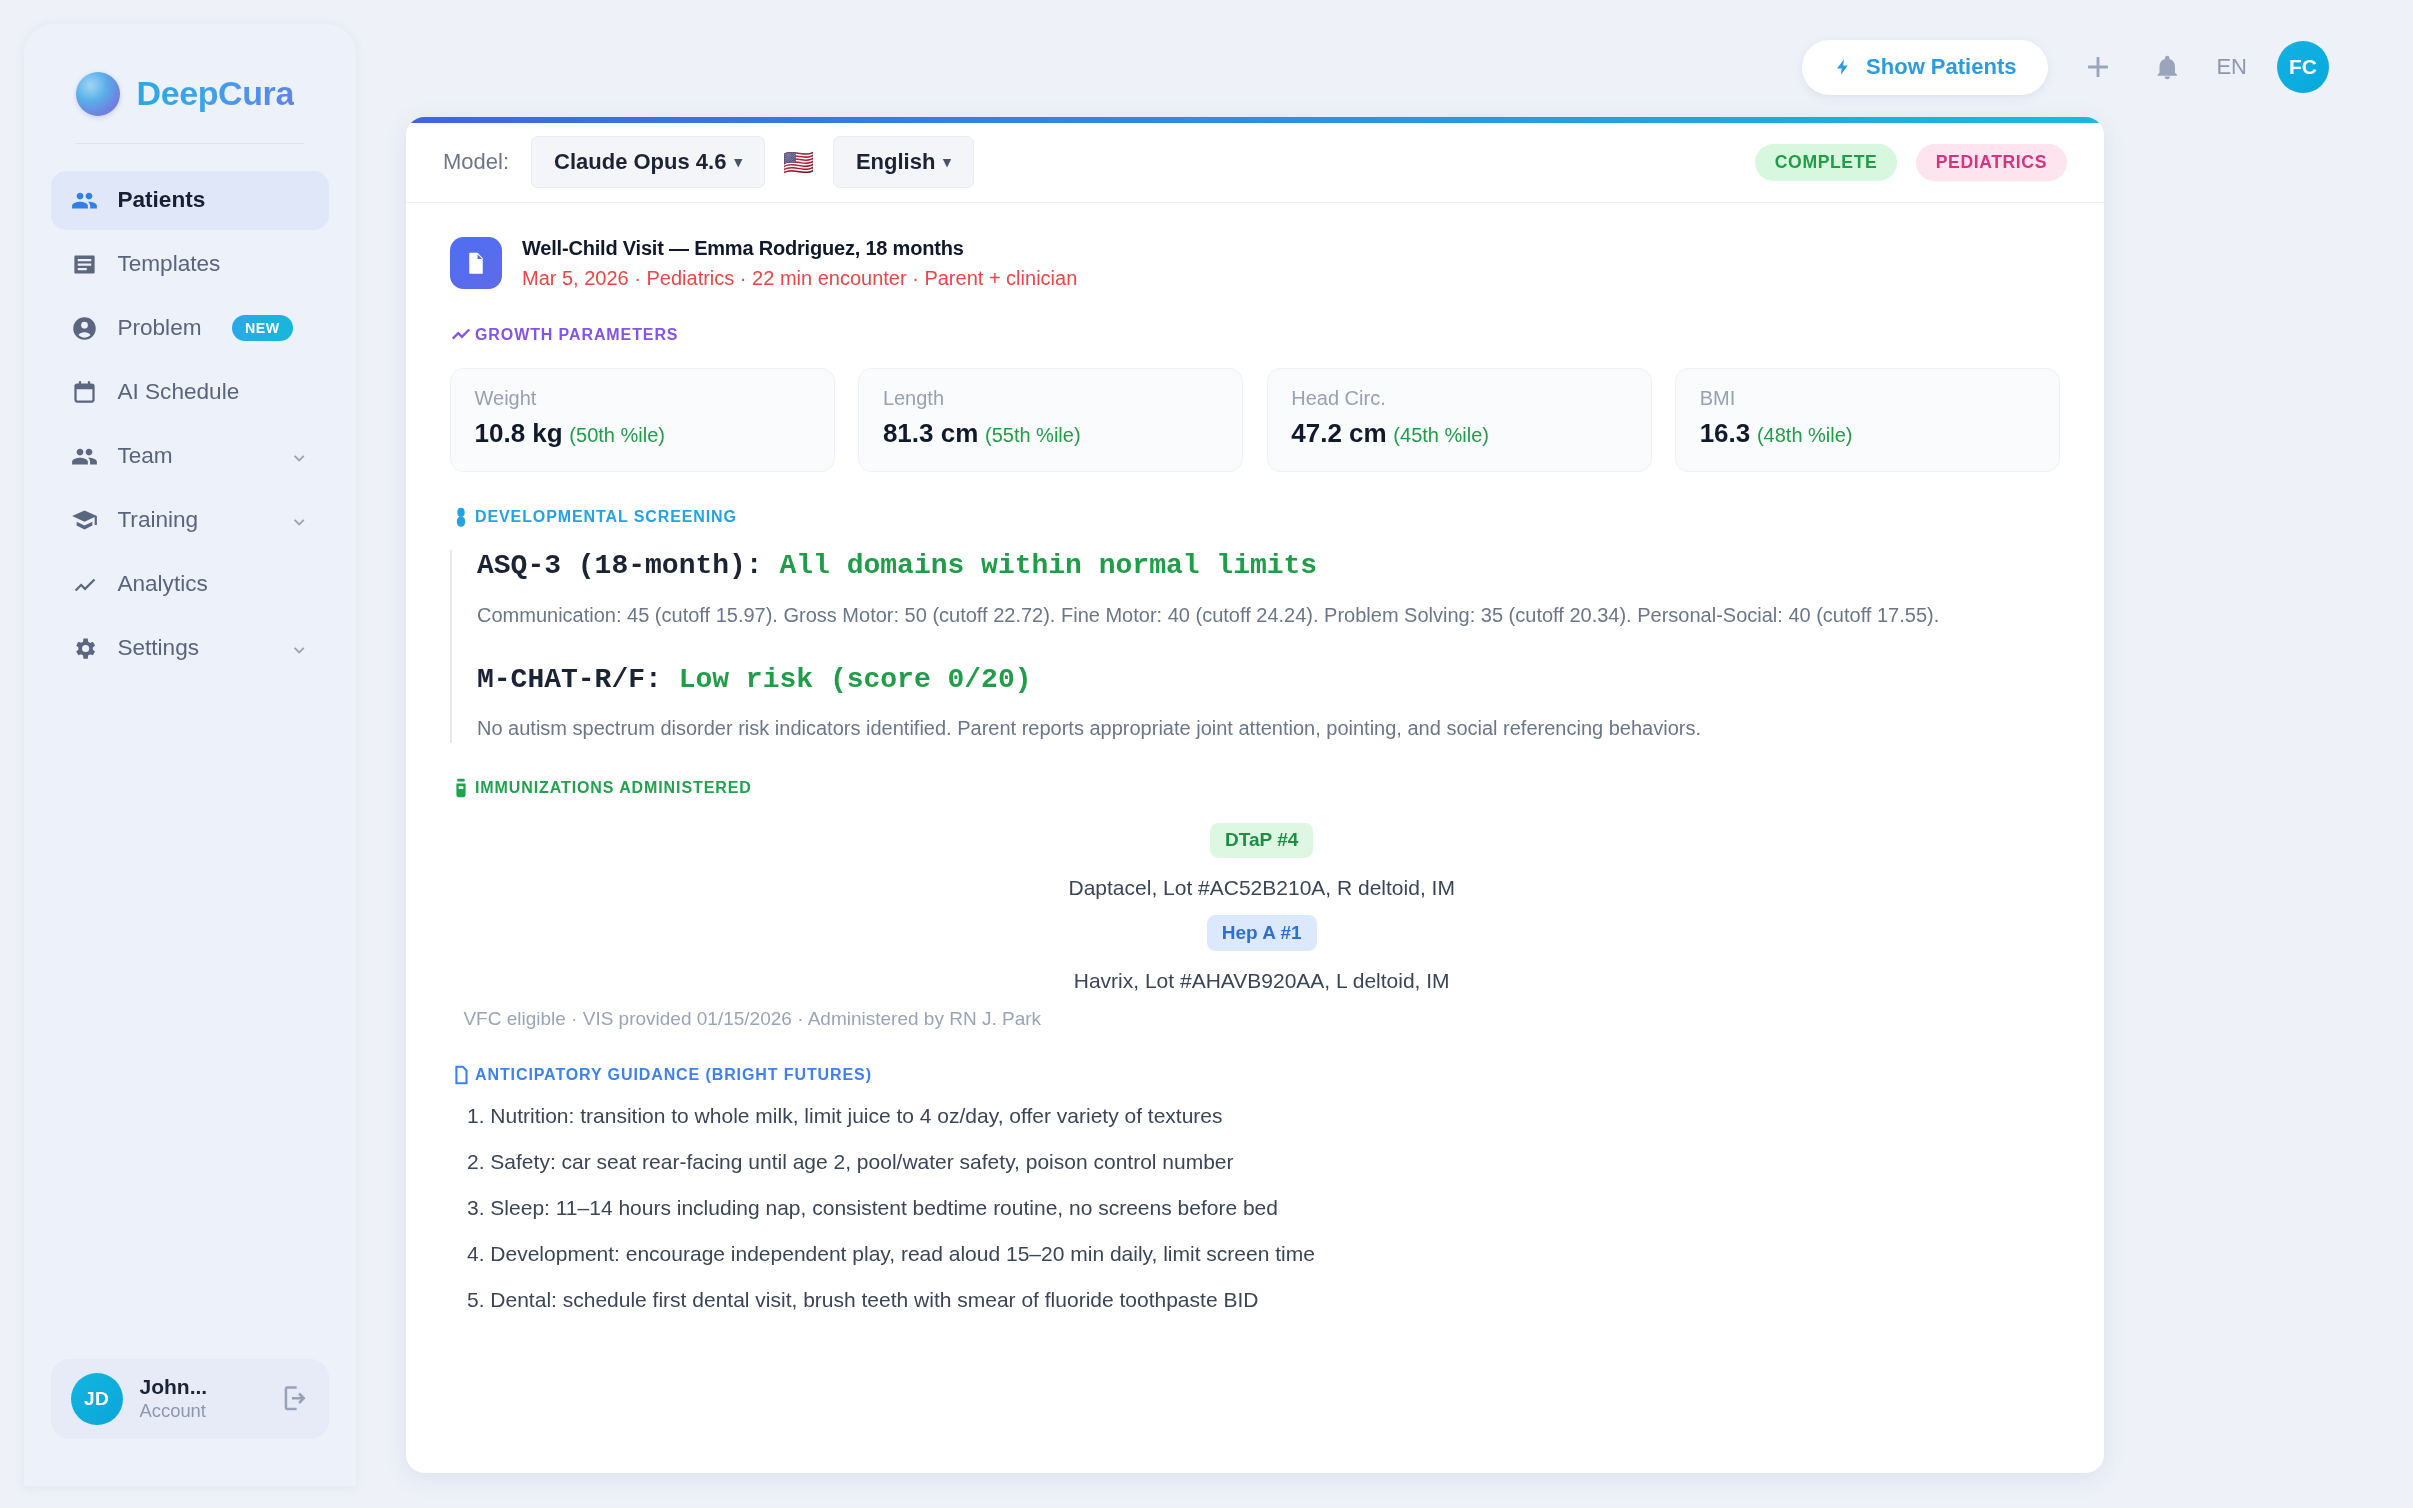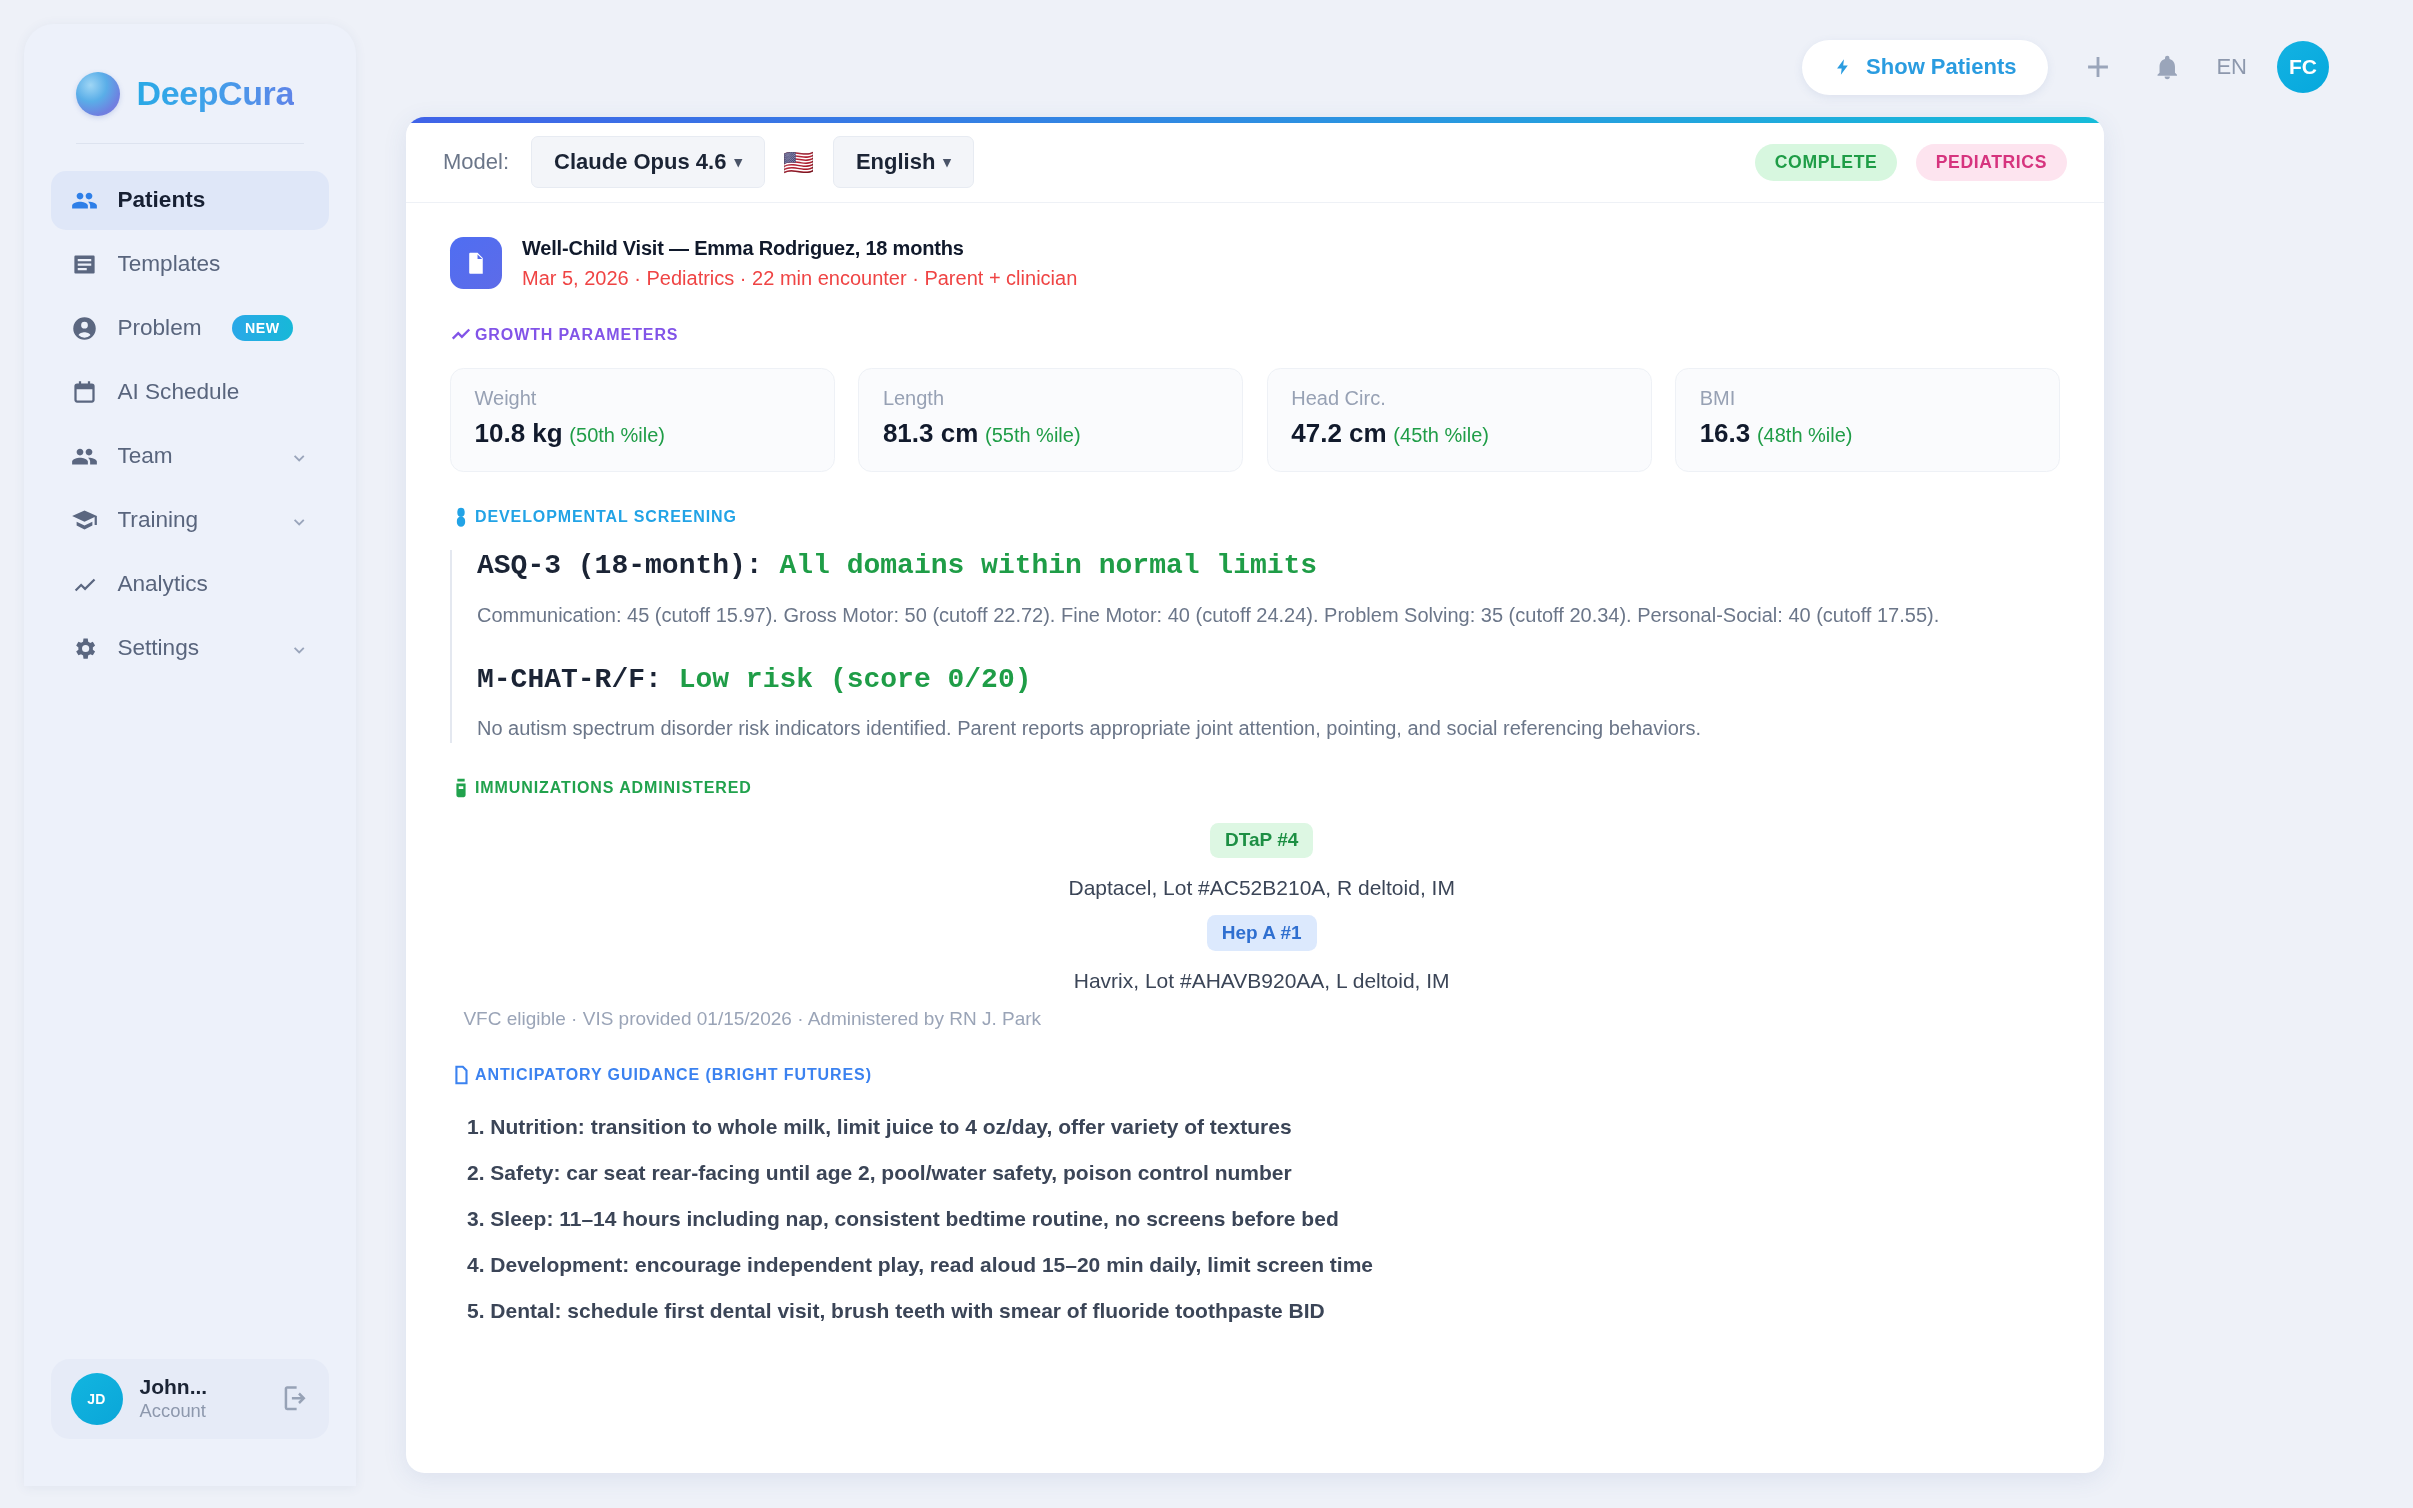--- a/index.html
+++ b/index.html
@@ -53,21 +53,21 @@
   .chev svg { width: 18.4px; height: 18.4px; stroke: #9aa5bb; fill: none; stroke-width: 2.4; }
 
   .account {
     margin-top: auto; margin-bottom: 47px; margin-left: 27px; margin-right: 27px;
     height: 80px; border-radius: 18.4px; background: #e6ebf7;
     display: flex; align-items: center; padding: 0 20px; gap: 17px; cursor: pointer;
   }
   .avatar-jd {
     width: 52px; height: 52px; border-radius: 50%;
     background: linear-gradient(140deg,#12b5e0,#0aa6d8);
-    color: #fff; font-size: 14px; font-weight: 700;
+    color: #fff; font-size: 19px; font-weight: 700;
     display: flex; align-items: center; justify-content: center; letter-spacing: 0.4px;
   }
   .acct-text { display: flex; flex-direction: column; line-height: 1.18; }
   .acct-name { font-size: 21px; font-weight: 700; color: #1b2435; }
   .acct-sub { font-size: 18.4px; color: #8d98ad; }
   .logout { margin-left: auto; width: 28.5px; height: 28.5px; }
   .logout svg { width: 28.5px; height: 28.5px; stroke: #97a2b6; fill: none; stroke-width: 2.1; }
 
   
   .topbar {
@@ -167,21 +167,21 @@
   .imm-list { margin-top: 23.5px; padding-left: 13.4px; }
   .imm-row { display: flex; align-items: center; gap: 18.4px; margin-bottom: 15px; flex-direction: column; }
   .imm-tag {
     border-radius: 8.4px; padding: 6.7px 15px; font-size: 19px; font-weight: 600; white-space: nowrap;
   }
   .imm-dtap { background: #ddf7e3; color: #1d8f44; }
   .imm-hepa { background: #dce9fd; color: #2f6fd0; }
   .imm-desc { font-size: 21px; color: #3b4557; }
   .imm-foot { font-size: 19px; color: #9aa4b7; margin-top: 13.4px; }
 
-  .guide-list { margin-top: 29px; padding-left: 17px; font-weight: bold; }
+  .guide-list { margin-top: 18px; padding-left: 17px; }
   .guide-item { font-size: 21px; color: #3b4557; margin-bottom: 22px; }
 </style>
 </head>
 <body>
 
 <div class="app">
 
   <aside class="sidebar">
     <div class="brand">
       <div class="brand-orb"></div>

